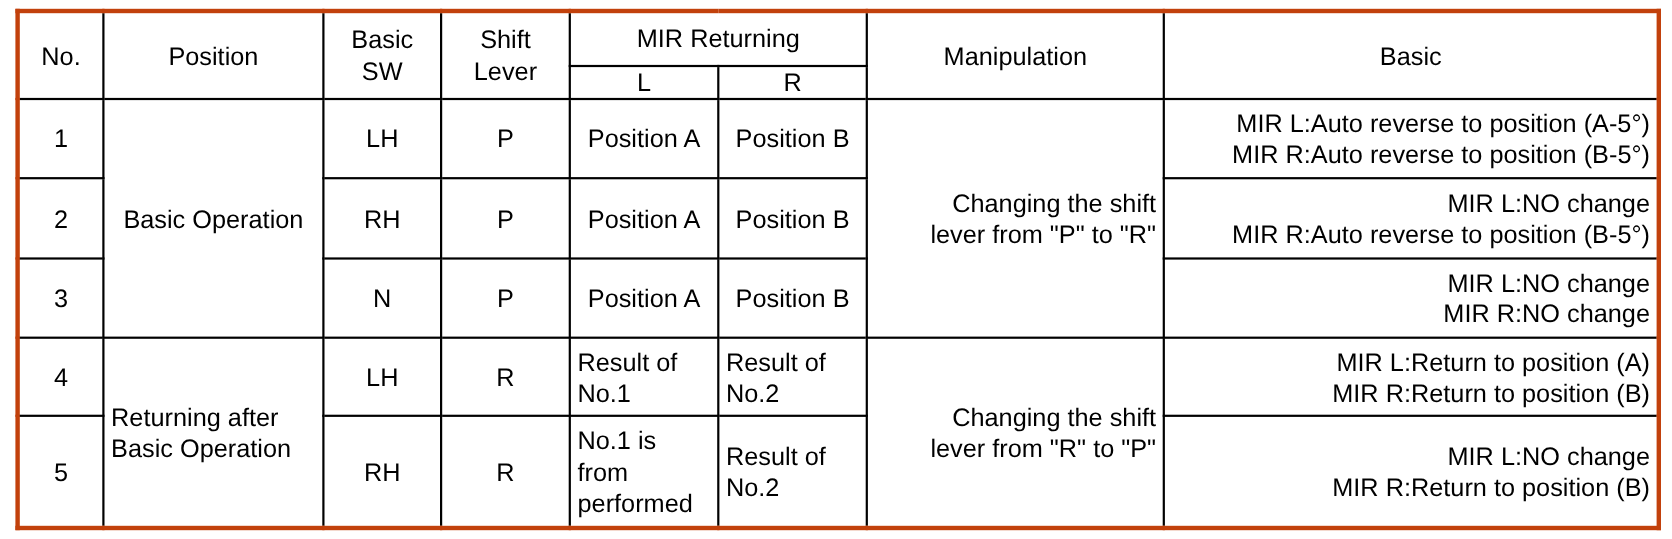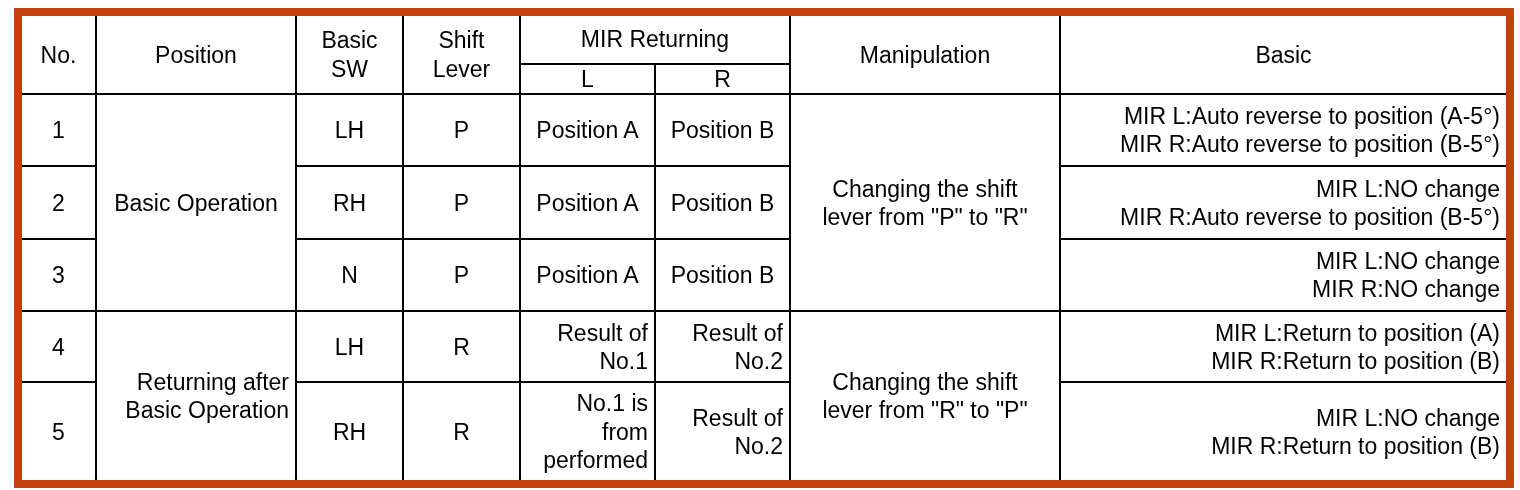--- a/index.html
+++ b/index.html
@@ -21,21 +21,21 @@
     top: 8px;
     width: 1492px;
     height: 474px;
   }
 
   table.spec-table {
     border-collapse: collapse;
     table-layout: fixed;
     width: 1492px;
     height: 474px;
-    border: 8px solid #c2410c;
+    border: 4px solid #c2410c;
   }
 
   table.spec-table td,
   table.spec-table th {
     border: 2px solid #000;
     padding: 0 6px;
     font-weight: normal;
     font-size: 23px;
     line-height: 1.22;
     vertical-align: middle;
@@ -52,29 +52,29 @@
 
   td.result-cell {
     text-align: right;
     padding-left: 9px;
     white-space: pre-line;
     font-size: 22px;
     line-height: 1.30;
   }
 
   td.manip-cell {
-    text-align: center;
+    text-align: right;
     padding-left: 9px;
     white-space: pre-line;
     line-height: 1.32;
     margin-left: 16px;
   }
 
   td.multiline {
-    text-align: right;
+    text-align: left;
     white-space: pre-line;
     line-height: 1.26;
   }
 
   
   col.c-no     { width: 78px; }
   col.c-oper   { width: 200px; }
   col.c-sel    { width: 107px; }
   col.c-shift  { width: 117px; }
   col.c-mirl   { width: 135px; }

